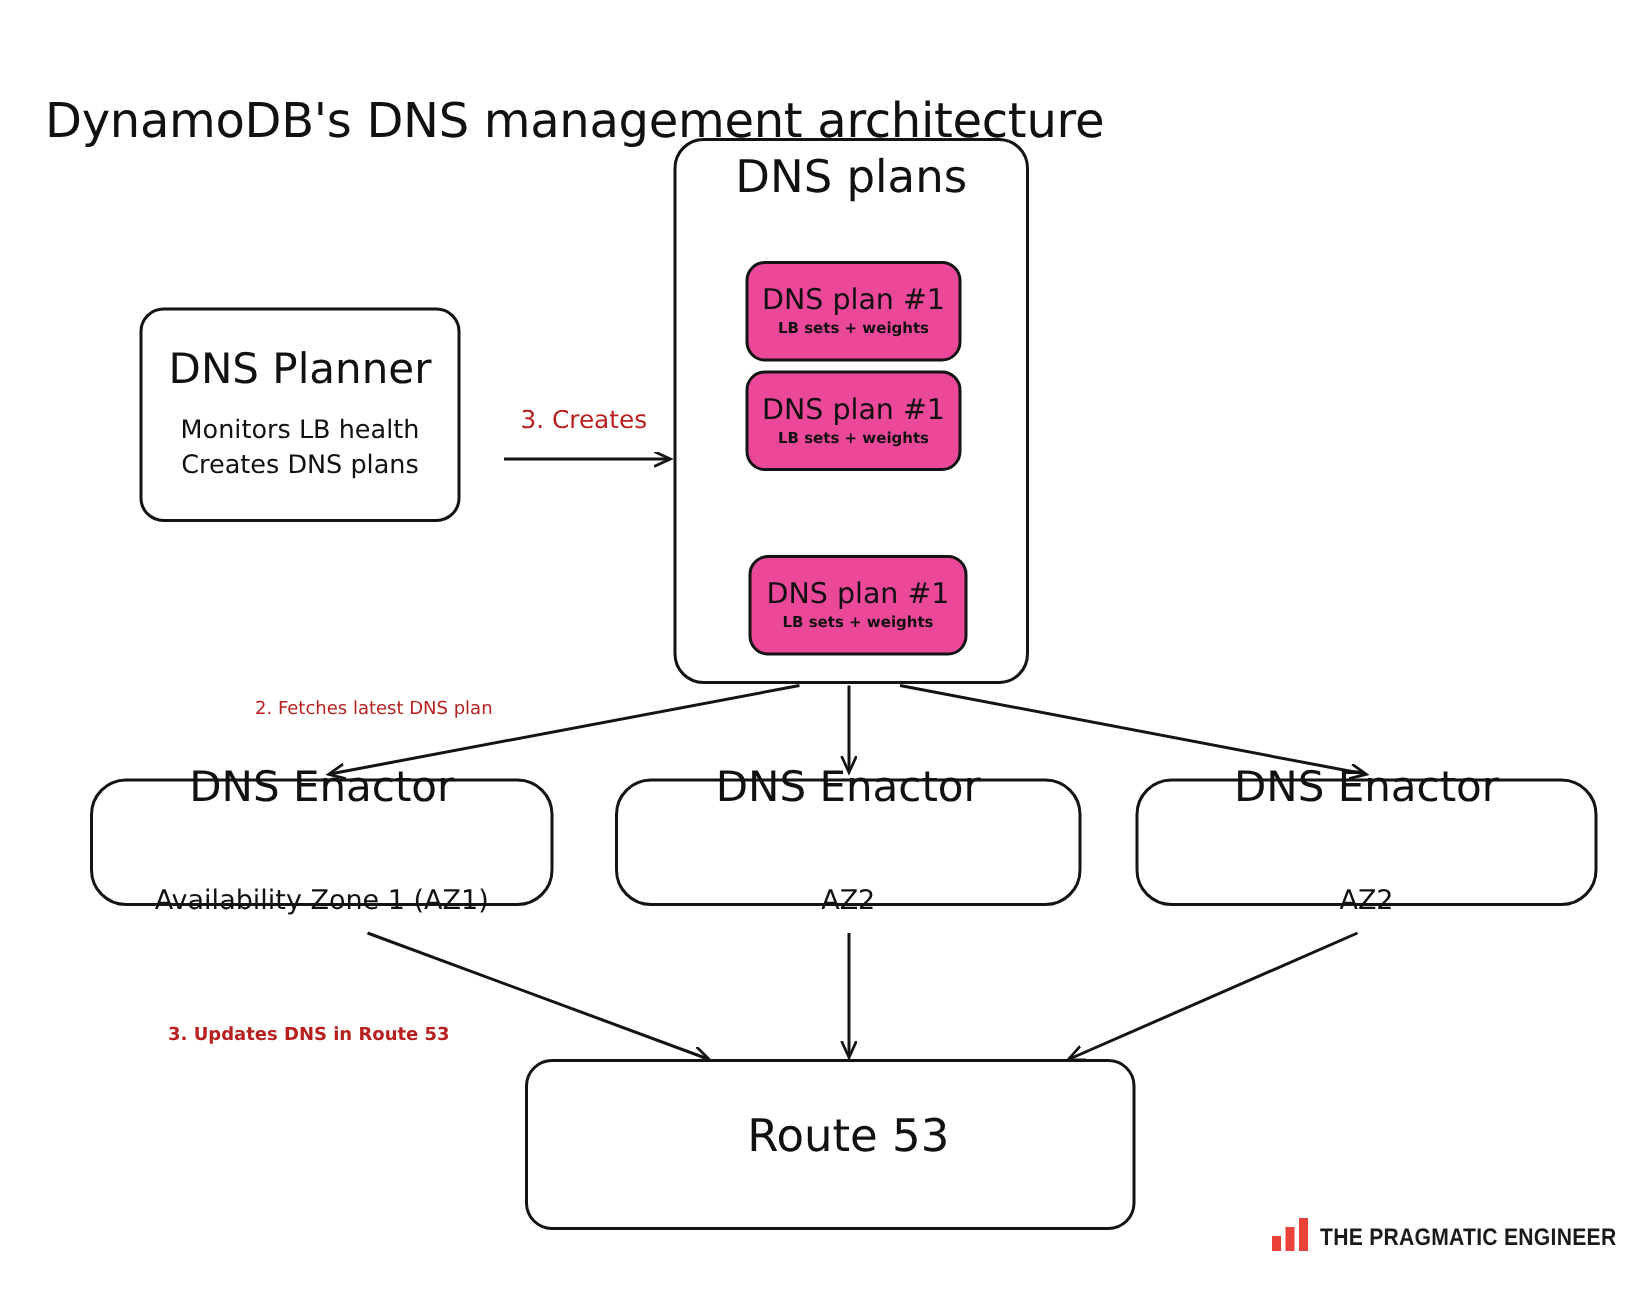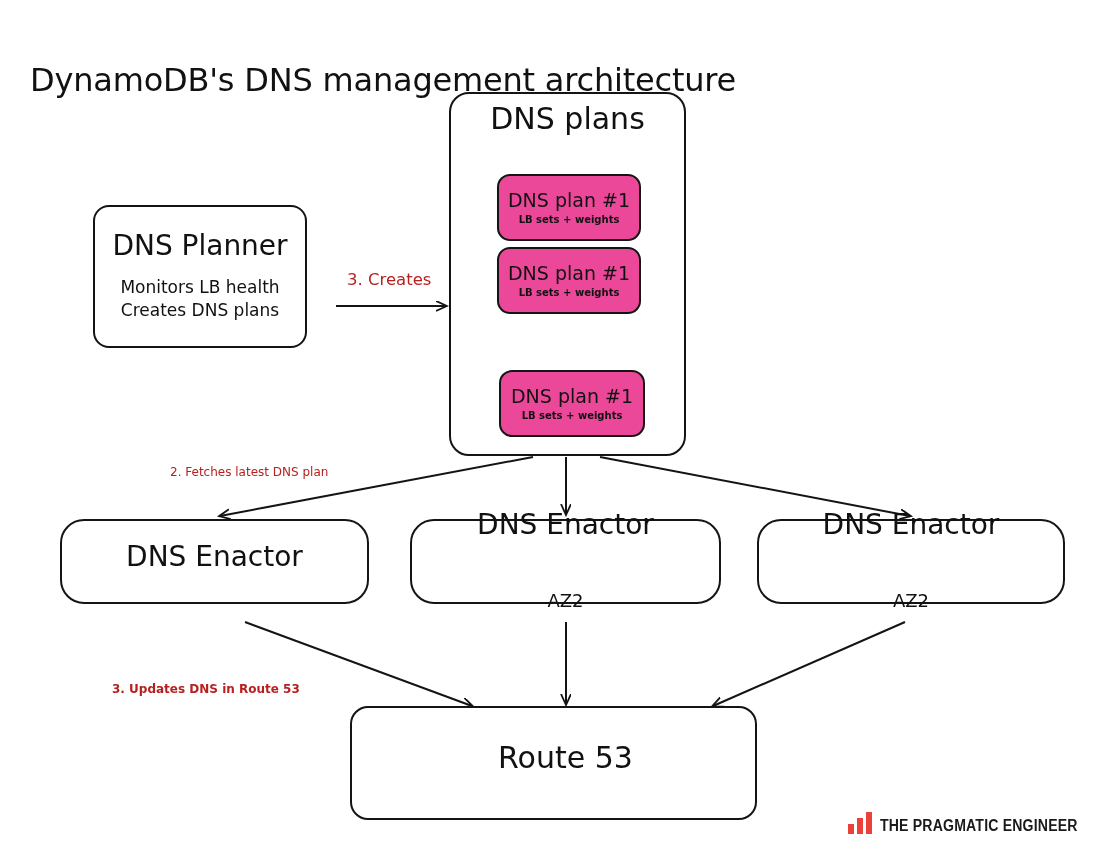--- a/index.html
+++ b/index.html
@@ -241,20 +241,21 @@
     </div>
 
     <div class="plan-card wide" id="plan-card-3">
       <div class="p-title">DNS plan #1</div>
       <div class="p-sub">LB sets + weights</div>
     </div>
   </div>
 
   <div class="node enactor" id="enactor-1">
     <div class="n-title">DNS Enactor</div>
+    <div class="n-sub">Availability Zone 1 (AZ1)</div>
   </div>
 
   <div class="node enactor" id="enactor-2">
     <div class="n-title">DNS Enactor</div>
     <div class="n-sub">AZ2</div>
   </div>
 
   <div class="node enactor" id="enactor-3">
     <div class="n-title">DNS Enactor</div>
     <div class="n-sub">AZ2</div>

